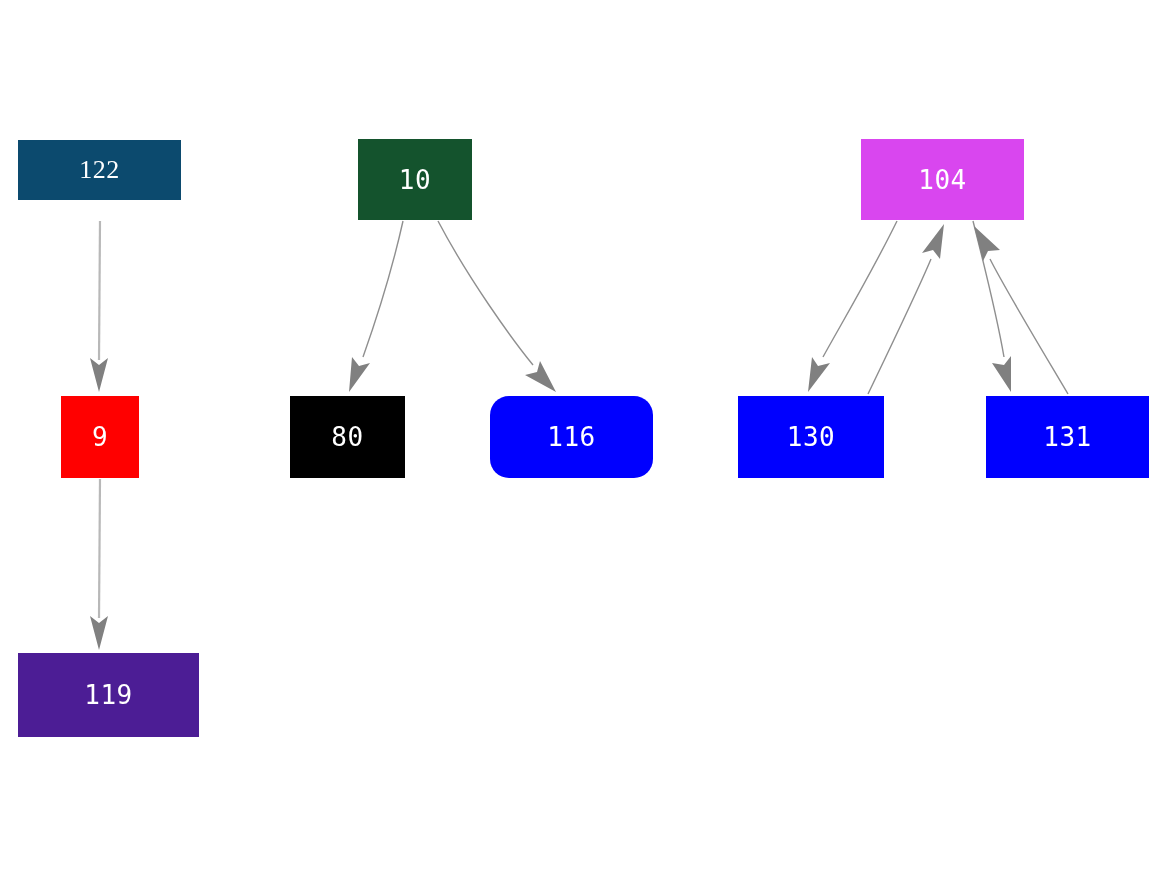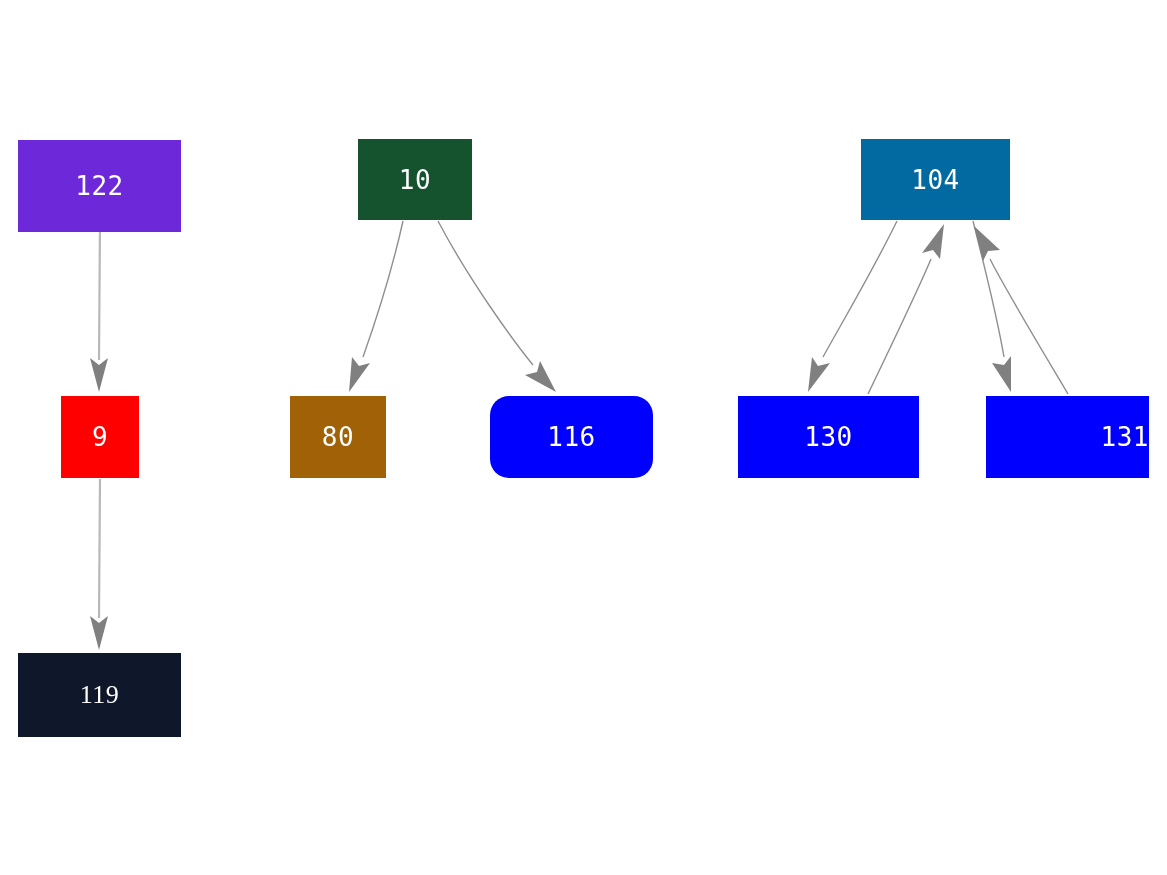--- a/index.html
+++ b/index.html
@@ -88,49 +88,49 @@
       <path d="M 1011,392 L 992,363 L 1004,365 L 1011,356 Z" fill="#808080"></path>
     </g>
 
     <g>
       <path d="M 1068,394 C 1036,340 1004,287 990,259" fill="none" stroke="#8f8f8f" stroke-width="1.4"></path>
       <path d="M 974,226 L 1000,250 L 988,251 L 983,261 Z" fill="#808080"></path>
     </g>
 
   </svg>
 
-  <div class="node" style="left:18px; top:140px; width:163px; height:92px; background:#6d28d9;">
+  <div class="node" style="left:18px; top:140px; width:163px; height:60px; background:#0c4a6e;font-family:Liberation Serif, serif;">
     <span class="node-label">122</span>
   </div>
 
   <div class="node" style="left:61px; top:396px; width:78px; height:82px; background:#ff0000;">
     <span class="node-label">9</span>
   </div>
 
-  <div class="node" style="left:18px; top:653px; width:163px; height:84px; background:#0f172a;font-family:Liberation Serif, serif;">
+  <div class="node" style="left:18px; top:653px; width:181px; height:84px; background:#4c1d95;">
     <span class="node-label">119</span>
   </div>
 
   <div class="node" style="left:358px; top:139px; width:114px; height:81px; background:#14532d;">
     <span class="node-label">10</span>
   </div>
 
-  <div class="node" style="left:290px; top:396px; width:96px; height:82px; background:#a16207;">
+  <div class="node" style="left:290px; top:396px; width:115px; height:82px; background:#000000;">
     <span class="node-label">80</span>
   </div>
 
   <div class="node" style="left:490px; top:396px; width:163px; height:82px; background:#0000ff;border-radius:19px;">
     <span class="node-label">116</span>
   </div>
 
-  <div class="node" style="left:861px; top:139px; width:149px; height:81px; background:#0369a1;">
+  <div class="node" style="left:861px; top:139px; width:163px; height:81px; background:#d946ef;">
     <span class="node-label">104</span>
   </div>
 
-  <div class="node" style="left:738px; top:396px; width:181px; height:82px; background:#0000ff;">
+  <div class="node" style="left:738px; top:396px; width:146px; height:82px; background:#0000ff;">
     <span class="node-label">130</span>
   </div>
 
-  <div class="node" style="left:986px; top:396px; width:163px; height:82px; background:#0000ff;justify-content:flex-end;">
+  <div class="node" style="left:986px; top:396px; width:163px; height:82px; background:#0000ff;">
     <span class="node-label">131</span>
   </div>
 
 </div>
 
 </body></html>

